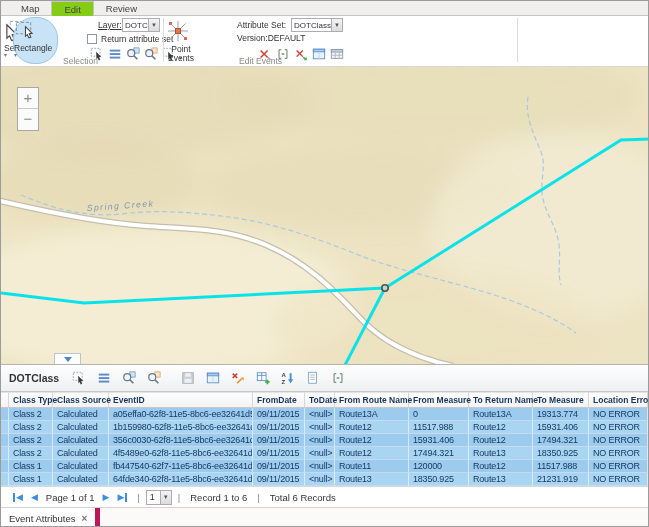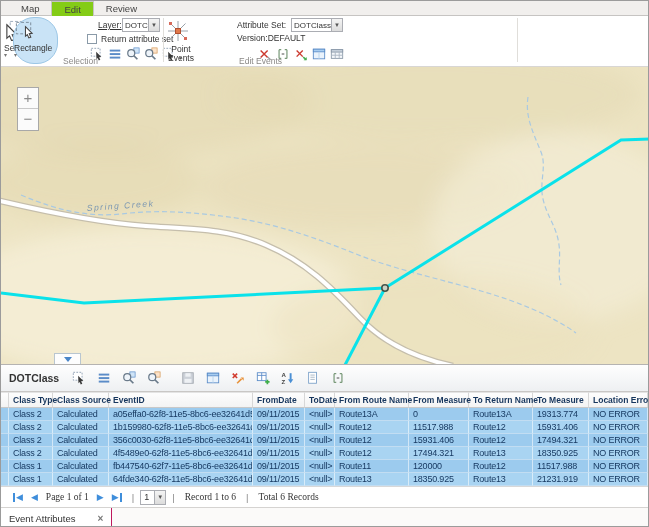--- a/index.html
+++ b/index.html
@@ -47,28 +47,28 @@
   table.evt { border-collapse:separate; border-spacing:0; table-layout:fixed; width:647px; flex:none; }
   table.evt th { font-size:8.5px; font-weight:bold; color:#17365d; text-align:left; background:linear-gradient(#fdfdfd,#f3f3f3); border-right:1px solid #d7d7d7; border-bottom:1px solid #c8c8c8; border-top:1px solid #e4e4e4; height:16px; padding:0 0 0 4px; white-space:nowrap; overflow:visible; }
   table.evt td { font-size:9px; color:#14365e; height:13px; padding:0 0 0 4px; border-right:1px solid rgba(255,255,255,0.55); border-bottom:1px solid #c2ddf2; white-space:nowrap; overflow:hidden; letter-spacing:-0.2px; }
   table.evt tr.odd td { background:#9ccbee; }
   table.evt tr.even td { background:#a9d4f2; }
 
   .pagbar { height:21px; border-top:1px solid #d8d8d8; display:flex; align-items:center; padding-left:8px; font-size:9.5px; color:#333; flex:none; background:#fff; }
   .pagbar .navico { color:#3f8edb; font-size:9px; margin:0 4px; cursor:pointer; line-height:1; }
   .navico.first { border-left:2px solid #3f8edb; padding-left:1px; }
   .navico.last { border-right:2px solid #3f8edb; padding-right:1px; }
-  .pagbar .ptext { margin:4px 4px;font-family:Liberation Serif, serif; }
+  .pagbar .ptext { margin:4px 4px; }
   .pagbar .pipe { margin:0 6px; color:#888; }
   .pagecombo { width:26px; height:15px; border:1px solid #abadb3; background:#fff; display:flex; align-items:center; }
   .pagecombo .cval { flex:1; font-size:9px; padding-left:3px; }
   .pagecombo .carrow { width:11px; height:100%; background:linear-gradient(#f4f4f4,#dcdcdc); border-left:1px solid #abadb3; font-size:6px; color:#555; display:flex; align-items:center; justify-content:center; }
 
   .btabbar { flex:1; background:#fbfaf9; border-top:1px solid #d5d3d1; display:flex; }
-  .btab { background:#fff; border-right:1px solid #be185d; display:flex; align-items:center; padding:0 8px; font-size:9.5px; color:#333; gap:22px; }
+  .btab { background:#fff; border-right:5px solid #be185d; display:flex; align-items:center; padding:0 8px; font-size:9.5px; color:#333; gap:6px; }
   .btab .x { color:#777; font-weight:bold; font-size:10px; cursor:pointer; }
 </style>
 </head>
 <body>
 
 <div class="app">
 
   <div class="tabbar">
     <div class="tab" style="margin-left:8px;">Map</div>
     <div class="tab active">Edit</div>

